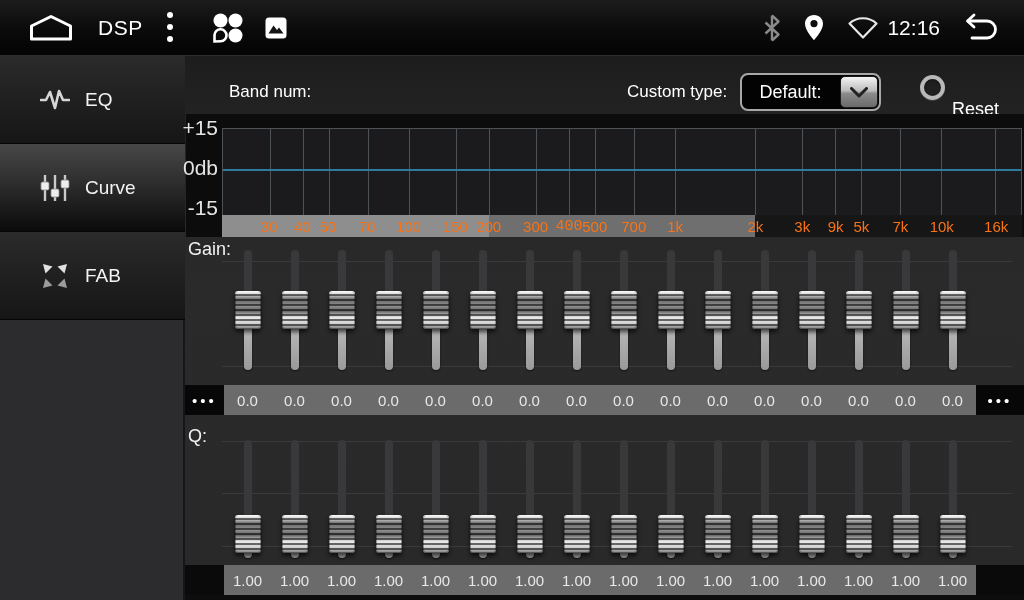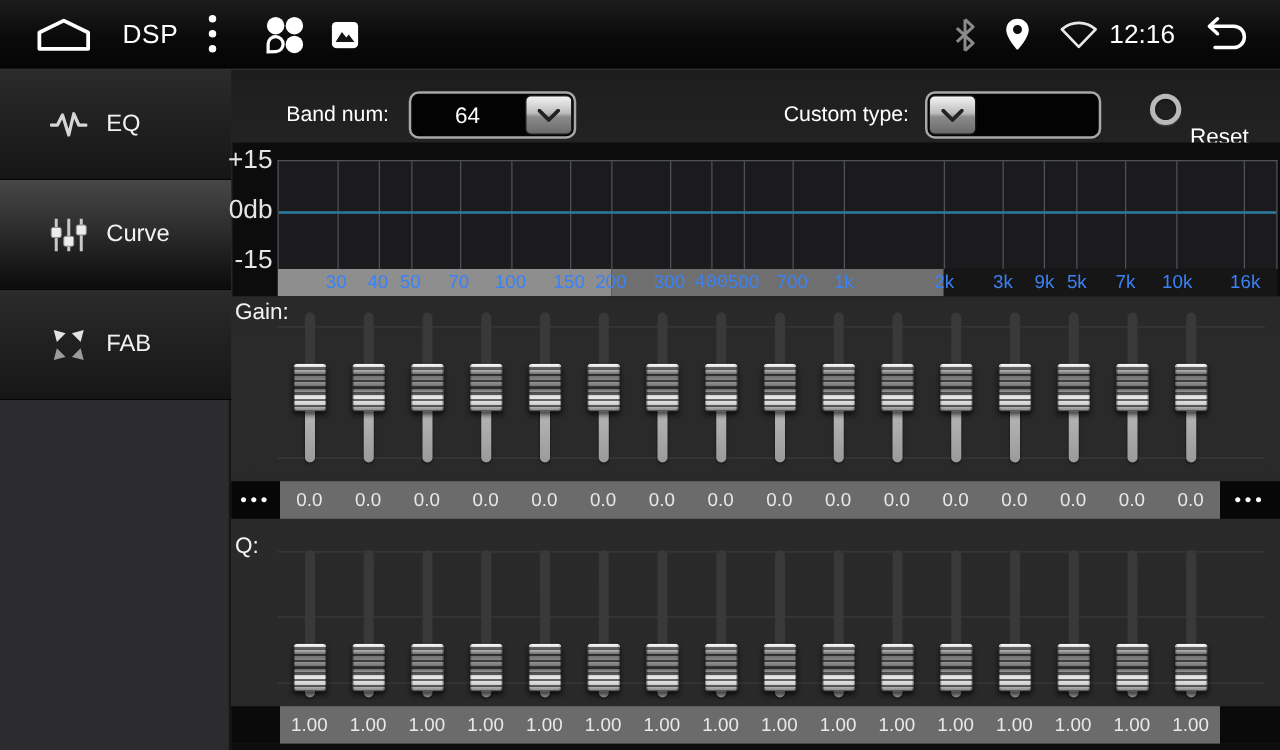--- a/index.html
+++ b/index.html
@@ -48,21 +48,21 @@
   
   .graph { position:absolute; left:186px; top:114px; width:838px; height:123px; background:#0c0c0c; }
   .ylab { position:absolute; right:806px; transform:translateY(-50%); font-size:21px; color:#e4e4e4; }
   .plot { position:absolute; left:36px; top:14px; width:800px; height:87px; background:#1b1b1e;
     border-top:1px solid #4e5357; border-left:1px solid #4e5357; border-right:1px solid #4e5357; }
   .vline { position:absolute; top:0; bottom:0; width:1px; background:#4e5357; }
   .curve-line { position:absolute; left:0; right:0; top:46%; height:2px; }
   .freq-strip { position:absolute; left:36px; top:101px; width:800px; height:22px; overflow:hidden; }
   .seg { position:absolute; top:0; bottom:0; }
   .flabel { position:absolute; top:50%; transform:translate(-50%,-50%);
-    font-size:15px; color:#3b82f6; white-space:nowrap; }
+    font-size:15px; color:#f97316; white-space:nowrap; }
 
   
   .sec-label { position:absolute; font-size:18px; color:#f2f2f2; }
   .rule { position:absolute; left:222px; width:790px; height:1px; background:#3a3a3a; }
   .bank { position:absolute; left:224px; width:752px; display:flex; }
   .scol { position:relative; width:47px; height:100%; cursor:pointer; }
   .track-top { position:absolute; left:calc(50% - 4px); width:8px; top:2px;
     background:#39393b; border-radius:4px 4px 0 0; }
   .track-bottom { position:absolute; left:calc(50% - 4px); width:8px; bottom:2px;
     background:linear-gradient(180deg,#c3c3c3,#9a9a9a); border-radius:0 0 4px 4px;
@@ -172,30 +172,23 @@
           <path d="M27 27 L17.5 24.5 L24.5 17.5 Z" fill="#9c9c9c"></path>
         </svg>
       </span>
       <span class="side-label">FAB</span>
     </div>
   </div>
 
   <div class="main"></div>
 
   <span class="ctrl-label" style="left:229px; top:82px;">Band num:</span>
-  <div class="dropdown" style="left:327px; top:73px; width:134px;">
-    <span class="dd-value">64</span>
-    <span class="dd-btn">
-      <svg width="18" height="11" viewBox="0 0 18 11">
-          <polyline points="1.5,1.5 9,9 16.5,1.5" fill="none" stroke="#222" stroke-width="3" stroke-linecap="round" stroke-linejoin="round"></polyline>
-        </svg>
-    </span>
-  </div>
   <span class="ctrl-label" style="left:627px; top:82px;">Custom type:</span>
   <div class="dropdown" style="left:740px; top:73px; width:141px;">
+    <span class="dd-value">Default:</span>
     <span class="dd-btn">
       <svg width="18" height="11" viewBox="0 0 18 11">
           <polyline points="1.5,1.5 9,9 16.5,1.5" fill="none" stroke="#222" stroke-width="3" stroke-linecap="round" stroke-linejoin="round"></polyline>
         </svg>
     </span>
   </div>
   <span class="radio-ring" style="left:920px; top:75px;"></span>
   <span class="ctrl-label" style="left:952px; top:79px; font-size:18px;margin-top:20px;">Reset</span>
 
   <div class="graph">

